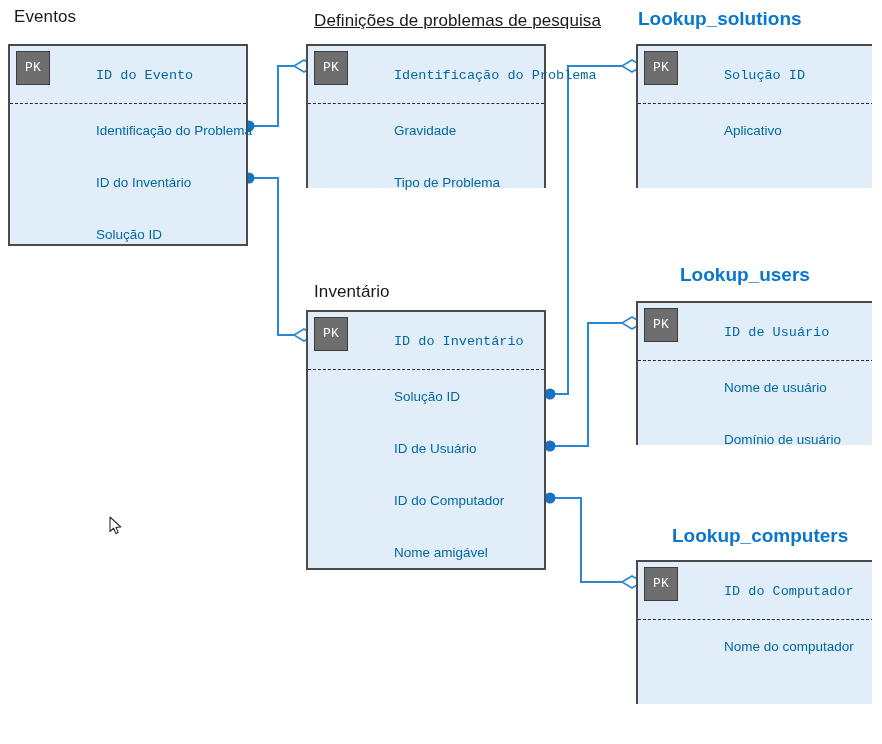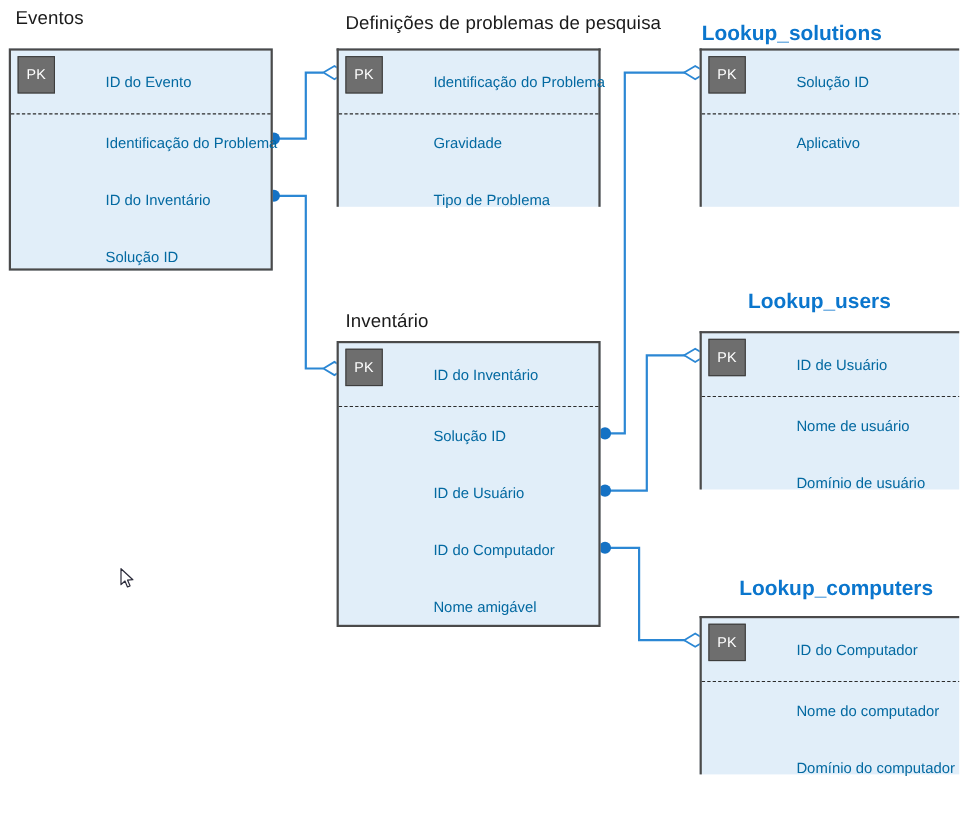--- a/index.html
+++ b/index.html
@@ -50,20 +50,21 @@
     color: #0b76cd;
     font-weight: bold;
     font-size: 19px;
     letter-spacing: 0px;
   }
 
   .pk-row {
     position: relative;
     box-sizing: border-box;
     height: 58px;
+    font-family: Liberation Mono, monospace;
   }
   .pk-badge {
     position: absolute;
     left: 6px;
     top: 5px;
     width: 32px;
     height: 32px;
     background: #6e6e6e;
     border: 1px solid #3d3d3d;
     color: #ffffff;
@@ -152,37 +153,37 @@
       <div class="row-label">Identificação do Problema</div>
     </div>
     <div class="attr-row">
       <div class="row-label">ID do Inventário</div>
     </div>
     <div class="attr-row">
       <div class="row-label">Solução   ID</div>
     </div>
   </div>
 
-  <div class="entity-title" style="left:314px; top:11px;">Definições de problemas de pesquisa</div>
+  <div class="entity-title" style="left:314px; top:11px;text-decoration:underline;">Definições de problemas de pesquisa</div>
 
   <div class="entity clipped-bottom" style="left:306px; top:44px; width:240px; height:144px;">
     <div class="pk-row">
       <div class="pk-badge">PK</div>
       <div class="row-label">Identificação do Problema</div>
       <div class="divider" style="bottom:0;"></div>
     </div>
     <div class="attr-row">
       <div class="row-label">Gravidade</div>
     </div>
     <div class="attr-row">
       <div class="row-label">Tipo de Problema</div>
     </div>
   </div>
 
-  <div class="entity-title accent" style="left:638px; top:20px;">Lookup_solutions</div>
+  <div class="entity-title accent" style="left:638px; top:8px;">Lookup_solutions</div>
 
   <div class="entity clipped-bottom" style="left:636px; top:44px; width:240px; height:144px;">
     <div class="pk-row">
       <div class="pk-badge">PK</div>
       <div class="row-label">Solução   ID</div>
       <div class="divider" style="bottom:0;"></div>
     </div>
     <div class="attr-row">
       <div class="row-label">Aplicativo</div>
     </div>
@@ -229,23 +230,20 @@
   <div class="entity-title accent" style="left:672px; top:525px;">Lookup_computers</div>
 
   <div class="entity clipped-bottom" style="left:636px; top:560px; width:240px; height:144px;">
     <div class="pk-row">
       <div class="pk-badge">PK</div>
       <div class="row-label">ID do Computador</div>
       <div class="divider" style="bottom:0;"></div>
     </div>
     <div class="attr-row">
       <div class="row-label">Nome do computador</div>
-    </div>
-    <div class="attr-row">
-      <div class="row-label">Domínio do computador</div>
     </div>
   </div>
 
   <svg id="cursor" style="left:109px; top:516px;" viewBox="0 0 14 20" xmlns="http://www.w3.org/2000/svg">
     <path d="M1,1 L1,15.5 L4.6,12.2 L6.9,17.6 L9.2,16.6 L7.0,11.4 L11.8,11.0 Z" fill="#ffffff" stroke="#2b2b3a" stroke-width="1.1" stroke-linejoin="round"></path>
   </svg>
 
 </div>
 
 </body></html>

